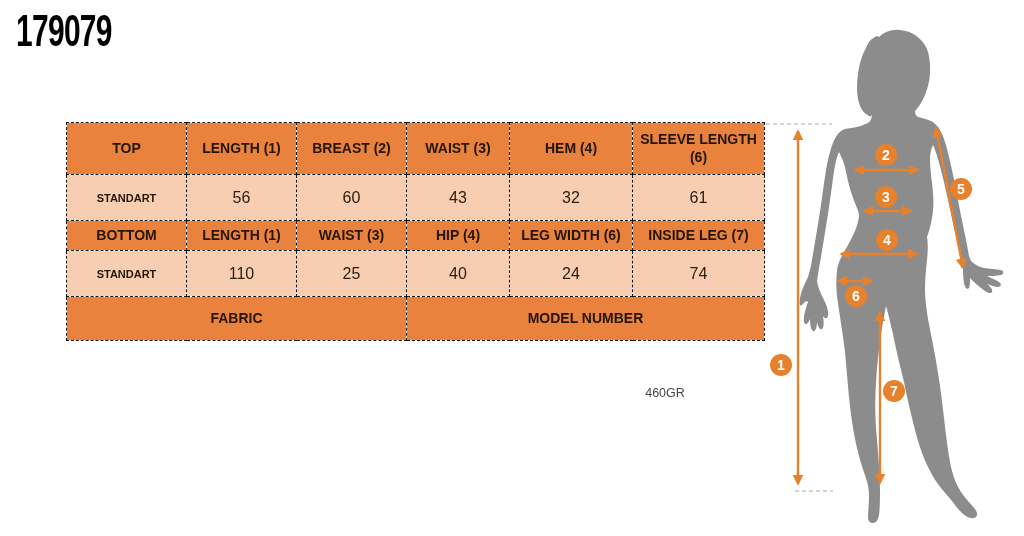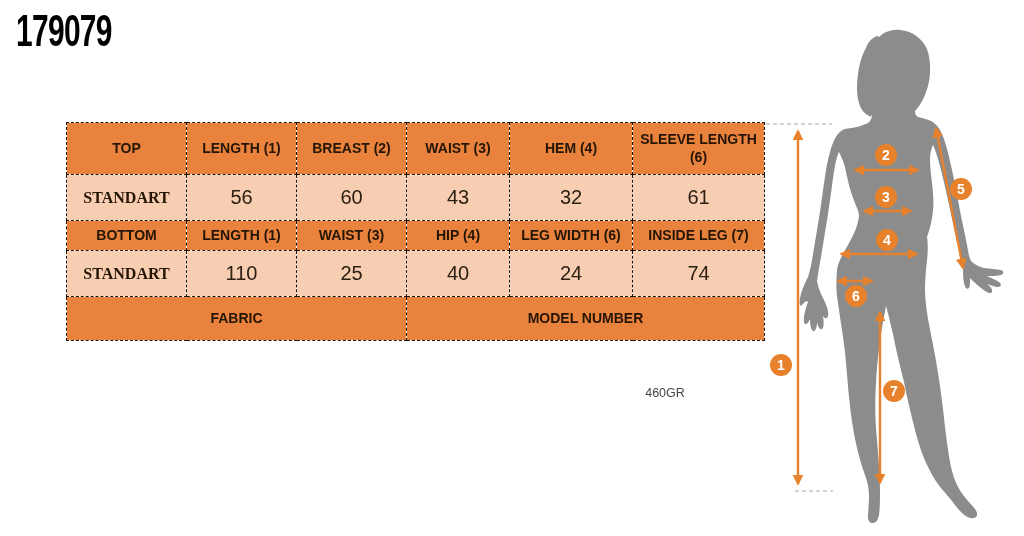--- a/index.html
+++ b/index.html
@@ -40,27 +40,27 @@
     overflow:hidden;
   }
   .size-table .hdr{
     background:var(--header-orange);
     font-weight:bold;font-size:14px;
     line-height:1.25;
     padding:0 4px;
   }
   .size-table .val{
     background:var(--cell-peach);
-    font-size:20px;font-weight:normal;
+    font-size:16px;font-weight:normal;
     color:#2b2012;
     margin-left:38px;
   }
   .size-table .rowlabel{
     background:var(--cell-peach);
-    font-weight:bold;font-size:16px;font-family:Liberation Serif, serif;
+    font-weight:bold;font-size:11px;
   }
   .weight-note{
     position:absolute;top:386px;left:566px;width:198px;
     text-align:center;
     font-size:12.5px;color:#474747;
   }
   .figure-svg{position:absolute;left:760px;top:0;}
   .silhouette{fill:var(--silhouette-gray);}
   .guide{stroke:#a9a9a9;stroke-width:1.2;stroke-dasharray:4 3;fill:none;}
   .arrow{stroke:var(--accent-orange);stroke-width:2.4;fill:none;}

